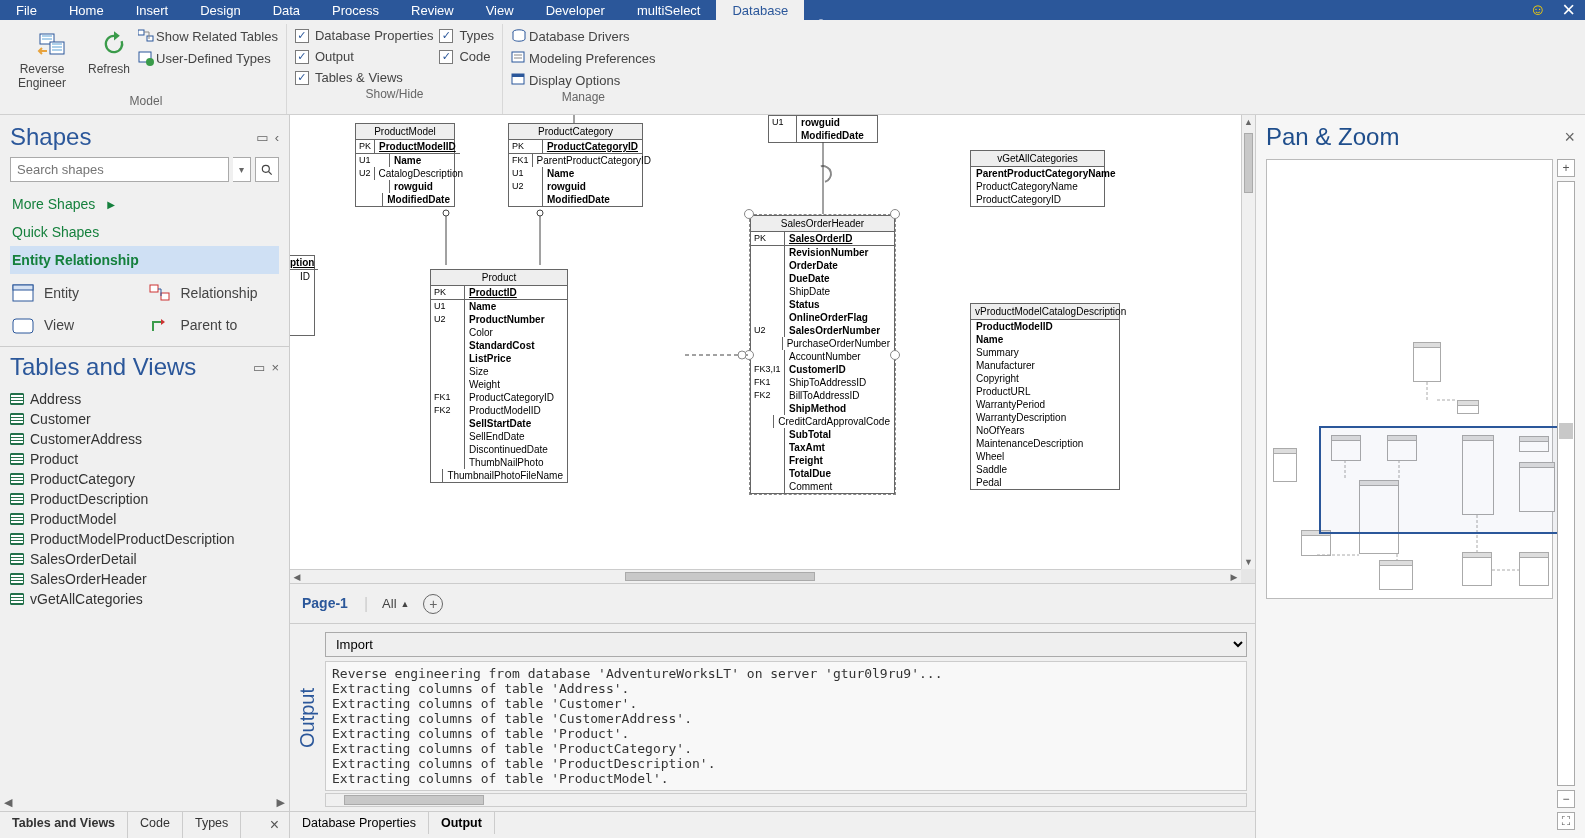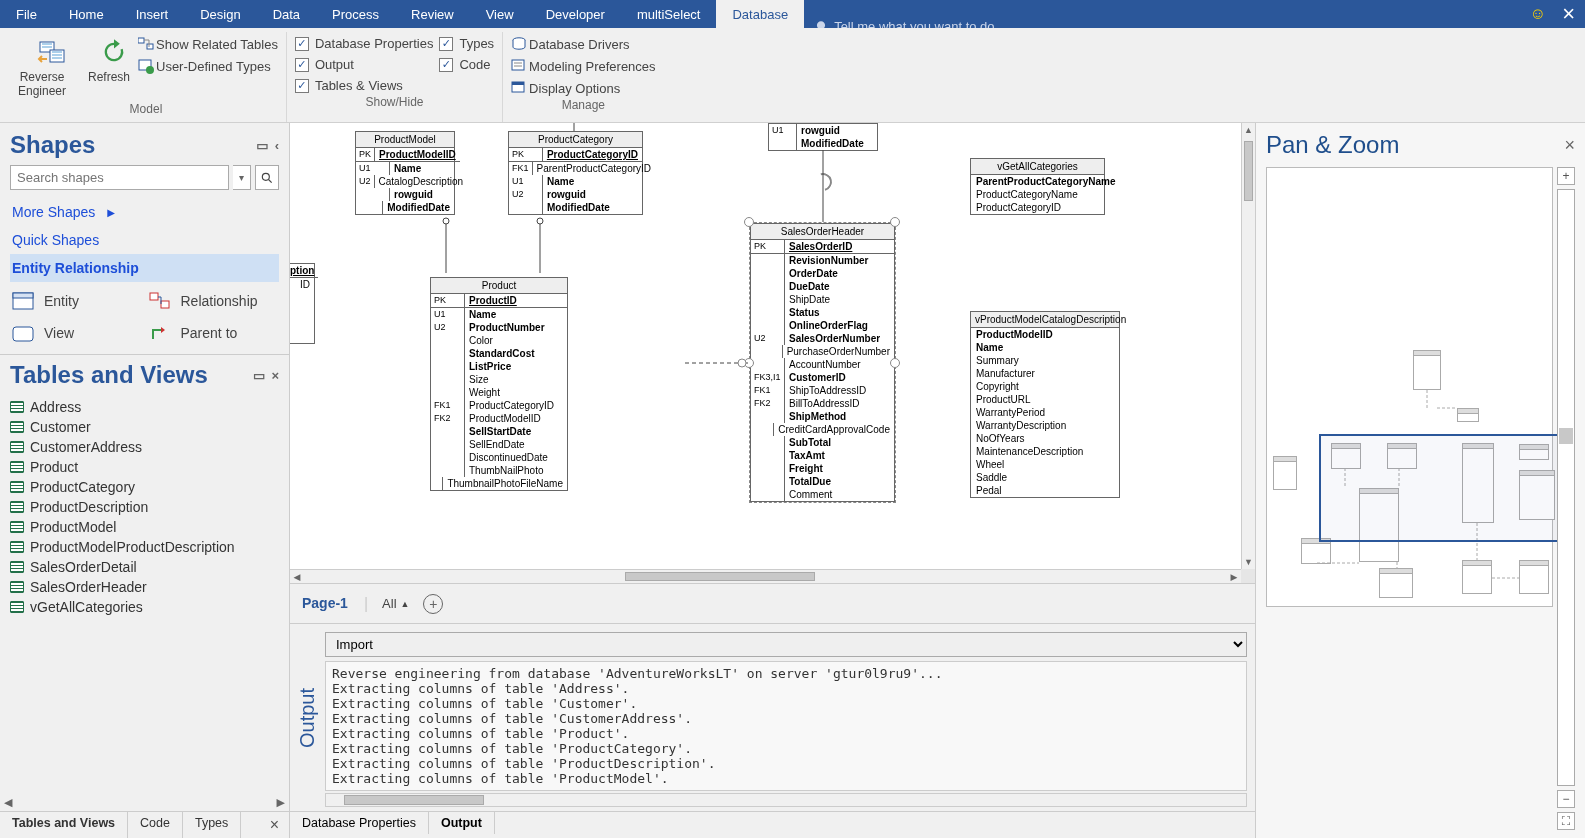--- a/index.html
+++ b/index.html
@@ -1,19 +1,19 @@
 <!DOCTYPE html>
 <html><head>
 <meta charset="utf-8">
 <style>
 * { box-sizing: border-box; margin: 0; padding: 0; font-family: "Segoe UI", Arial, sans-serif; }
 body { width: 1585px; height: 838px; background: #f0f0f0; overflow: hidden; display: flex; flex-direction: column; }
 
 
-.menubar { background: #2b579a; color: #fff; height: 28px; display: flex; align-items: stretch; font-size: 13px; }
+.menubar { background: #2b579a; color: #fff; height: 20px; display: flex; align-items: stretch; font-size: 13px; }
 .menubar .tab { padding: 0 16px; display: flex; align-items: center; cursor: pointer; }
 .menubar .tab.active { background: #f0f0f0; color: #2b579a; }
 .menubar .tellme { flex: 1; display: flex; align-items: center; padding: 0 10px; color: #cbd6ea; gap: 6px; margin-top: 25px; }
 .menubar .tellme svg { width: 14px; height: 14px; fill: #cbd6ea; }
 .menubar .right-icons { display: flex; align-items: center; gap: 16px; padding: 0 10px; }
 .menubar .right-icons .smiley { color: #ffd400; font-size: 16px; }
 .menubar .right-icons .close { color:#fff; font-size:22px; font-weight:200; }
 
 
 .ribbon { background: #f0f0f0; border-bottom: 1px solid #d0d0d0; padding: 4px 6px 0 6px; display:flex; }
@@ -29,27 +29,27 @@
 .rcol { display:flex; flex-direction:column; gap:6px; padding-top:2px;}
 .ritem { display:flex; align-items:center; gap:2px; font-size:13px; color:#444; cursor:pointer;}
 .ritem .ico { width:16px; height:16px; }
 
 
 .main { flex:1; display:flex; overflow:hidden; }
 
 
 .left { width:290px; background:#f0f0f0; display:flex; flex-direction:column; border-right:1px solid #ccc; }
 .left .pane { padding:8px 10px 6px 10px; }
-.left h2 { color:#2b579a; font-weight:700; font-size:24px; margin-bottom:6px; display:flex; align-items:center; justify-content:space-between;}
+.left h2 { color:#2b579a; font-weight:400; font-size:24px; margin-bottom:6px; display:flex; align-items:center; justify-content:space-between;}
 .left h2 .ctrls { font-size:13px; color:#666; display:flex; gap:6px; align-items:center;}
 .searchrow { display:flex; gap:4px; margin-bottom:8px;}
 .searchrow input { flex:1; padding:4px 6px; font-size:13px; border:1px solid #aaa; }
 .searchrow .dd { border:1px solid #aaa; border-left:none; width:18px; display:flex; align-items:center; justify-content:center; background:#fff; font-size:10px; color:#666;}
 .searchrow .go { width:24px; border:1px solid #aaa; display:flex; align-items:center; justify-content:center; background:#fff;}
-.shapecats { font-size:14px; color:#1d4ed8; }
+.shapecats { font-size:14px; color:#15803d; }
 .shapecats .row { padding:6px 2px; display:flex; align-items:center; gap:6px; cursor:pointer;}
 .shapecats .row.sel { background:#cfe0f4; font-weight:600; }
 .shgrid { display:grid; grid-template-columns:1fr 1fr; gap:2px 8px; padding:4px 2px 0 2px;}
 .shitem { display:flex; align-items:center; gap:10px; font-size:14px; color:#444; padding:6px 0; cursor:pointer;}
 .shitem .ic { width:22px; height:18px; position:relative;}
 .tvlist { flex:1; overflow:hidden; border-top:1px solid #ccc; display:flex; flex-direction:column;}
 .tvlist .hdr { padding:6px 10px 2px 10px;}
 .tvlist .items { flex:1; overflow-y:auto; padding:0 2px 0 10px;}
 .tvitem { display:flex; align-items:center; gap:6px; font-size:14px; color:#333; padding:2px 0; cursor:pointer;}
 .tvitem .ic { width:14px; height:12px; border:1px solid #23704a; border-radius:1px; background:repeating-linear-gradient(#23704a,#23704a 1px,#fff 1px,#fff 3px);}

